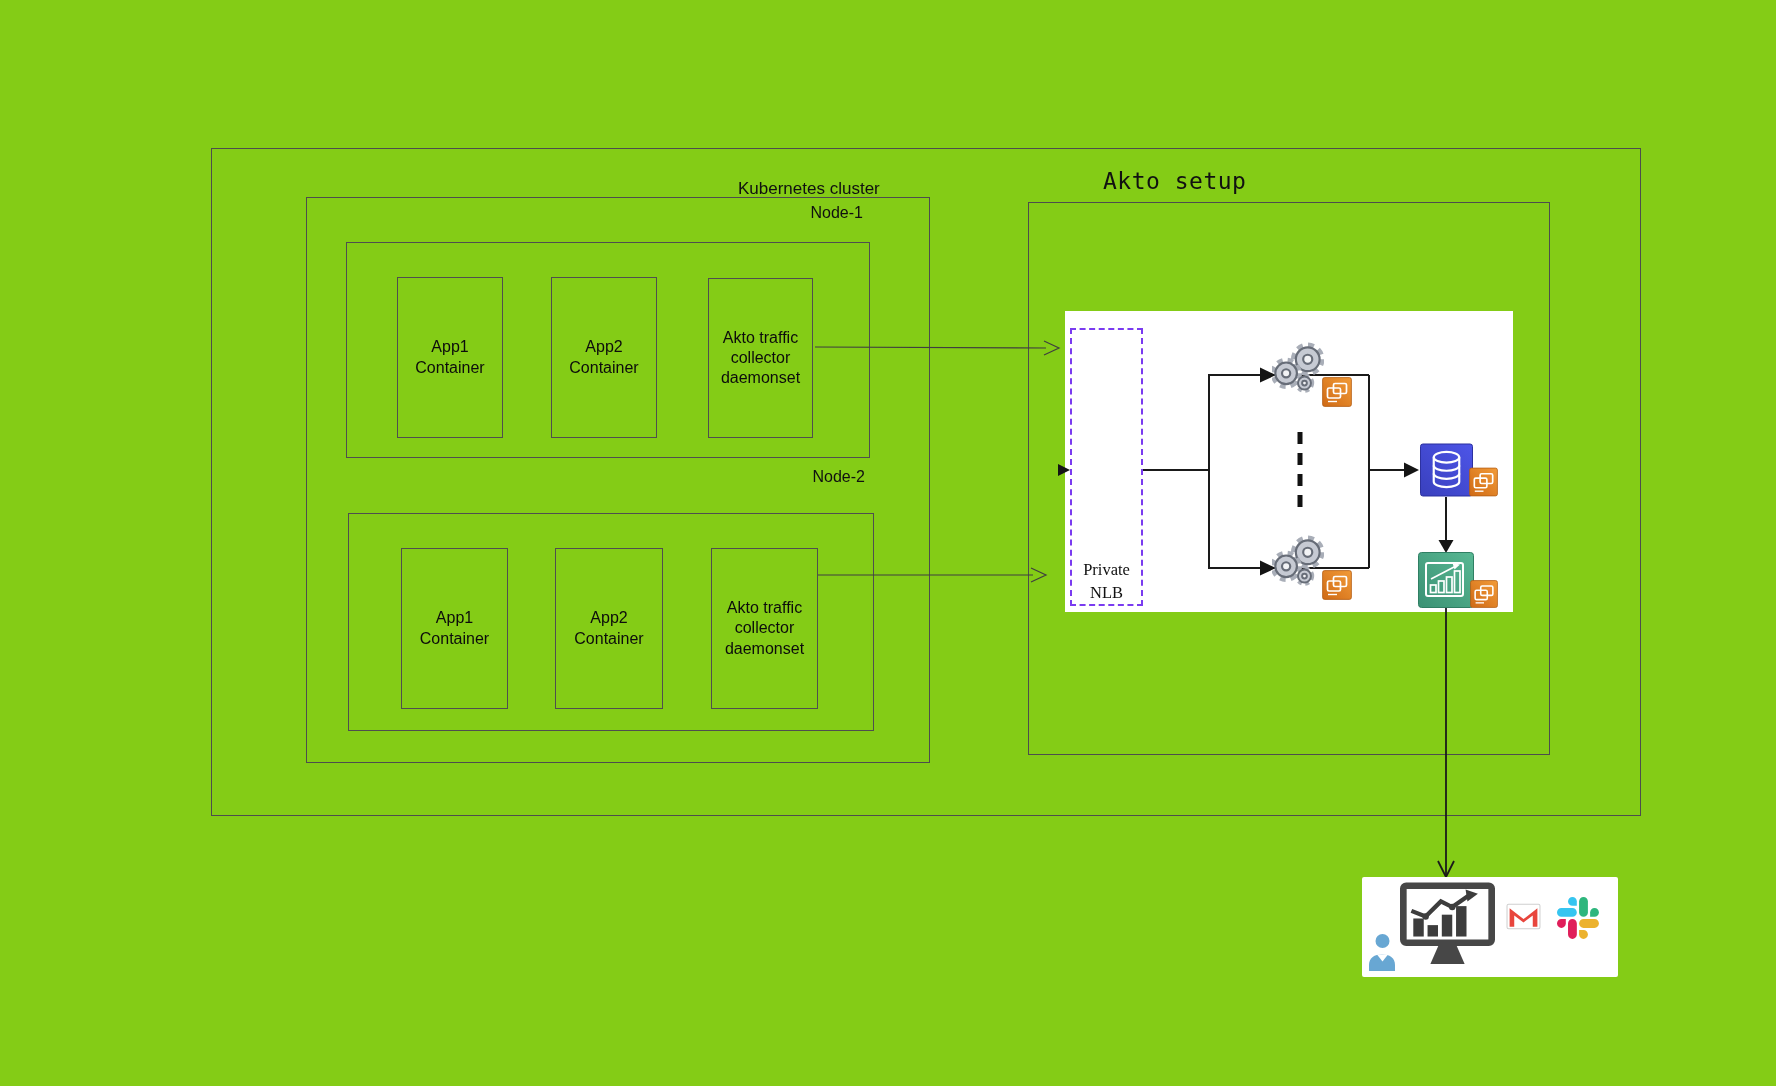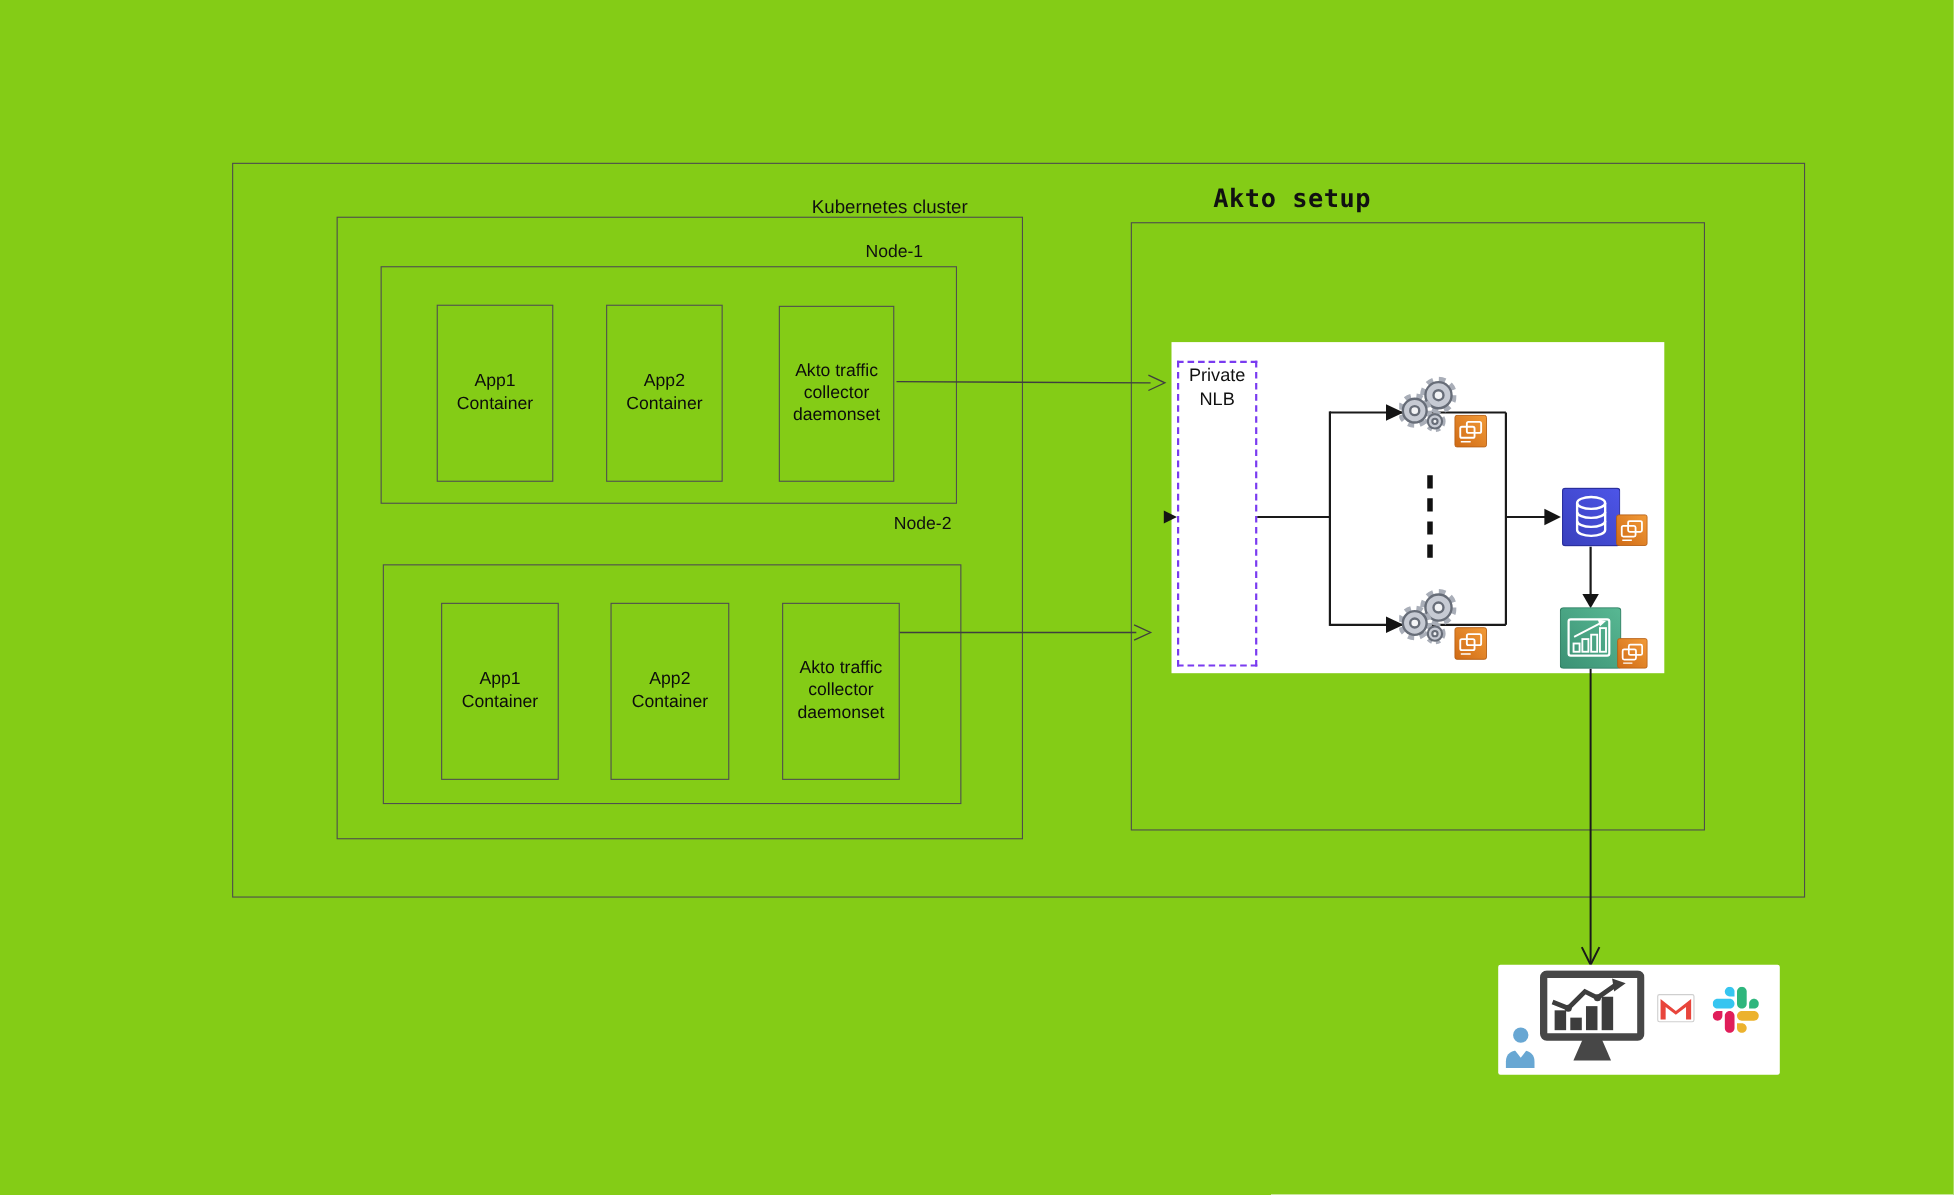--- a/index.html
+++ b/index.html
@@ -5,25 +5,25 @@
   html,body{margin:0;padding:0;background:#f7f8fa;}
   .canvas{position:relative;width:1776px;height:1086px;background:#84cc16;
           font-family:"Liberation Sans",sans-serif;color:#0e0e0e;overflow:hidden;padding-left:28px;}
   .abs{position:absolute;box-sizing:border-box;}
   .box{border:1.4px solid #4d4d4d;background:transparent;}
   .thinbox{border:1.3px solid #4f4f4f;background:transparent;}
   .lbl{font-size:17px;color:#101010;white-space:nowrap;}
   .node-lbl{font-size:16px;text-align:right;}
   .container-box{display:flex;align-items:center;justify-content:center;text-align:center;}
   .container-lbl{font-size:16px;line-height:1.27;white-space:pre-line;color:#0c0c0c;}
-  .akto-title{font-family:"DejaVu Sans Mono",monospace;font-weight:bold;font-size:23px;
+  .akto-title{font-family:"DejaVu Sans Mono",monospace;font-weight:normal;font-size:23px;
               letter-spacing:0.5px;color:#111;white-space:nowrap;}
   .white-img{background:#ffffff;}
-  .nlb{border:2px dashed #7a3bf0;display:flex;align-items:flex-start;justify-content:center;
-       text-align:center;background:transparent;}
+  .nlb{border:2px dashed #7a3bf0;display:flex;align-items:flex-end;justify-content:center;
+       text-align:center;background:transparent;font-family:Liberation Serif, serif;}
   .nlb-lbl{font-size:16.5px;line-height:1.35;white-space:pre-line;color:#111;}
   .bottom-strip{background:#ffffff;border-radius:2px;}
   svg{display:block;}
   .connectors{position:absolute;left:0;top:0;pointer-events:none;}
 </style>
 </head>
 <body>
 
 <div class="canvas">
 
@@ -59,21 +59,21 @@
         <path d="M6 24.5 h9" stroke="#ffffff" stroke-width="1.4"></path>
       </g>
     </defs>
   </svg>
 
   <div class="abs box" style="left:211px;top:148px;width:1430px;height:668px;"></div>
 
   <div class="abs lbl" style="left:738px;top:179px;">Kubernetes cluster</div>
   <div class="abs box" style="left:306px;top:197px;width:624px;height:566px;"></div>
 
-  <div class="abs lbl node-lbl" style="left:763px;top:221px;width:100px;text-align:center;">Node-1</div>
+  <div class="abs lbl node-lbl" style="left:763px;top:204px;width:100px;">Node-1</div>
   <div class="abs thinbox" style="left:346px;top:242px;width:524px;height:216px;"></div>
   <div class="abs thinbox container-box" style="left:397px;top:277px;width:106px;height:161px;">
     <span class="container-lbl">App1
 Container</span>
   </div>
   <div class="abs thinbox container-box" style="left:551px;top:277px;width:106px;height:161px;">
     <span class="container-lbl">App2
 Container</span>
   </div>
   <div class="abs thinbox container-box" style="left:708px;top:278px;width:105px;height:160px;">

